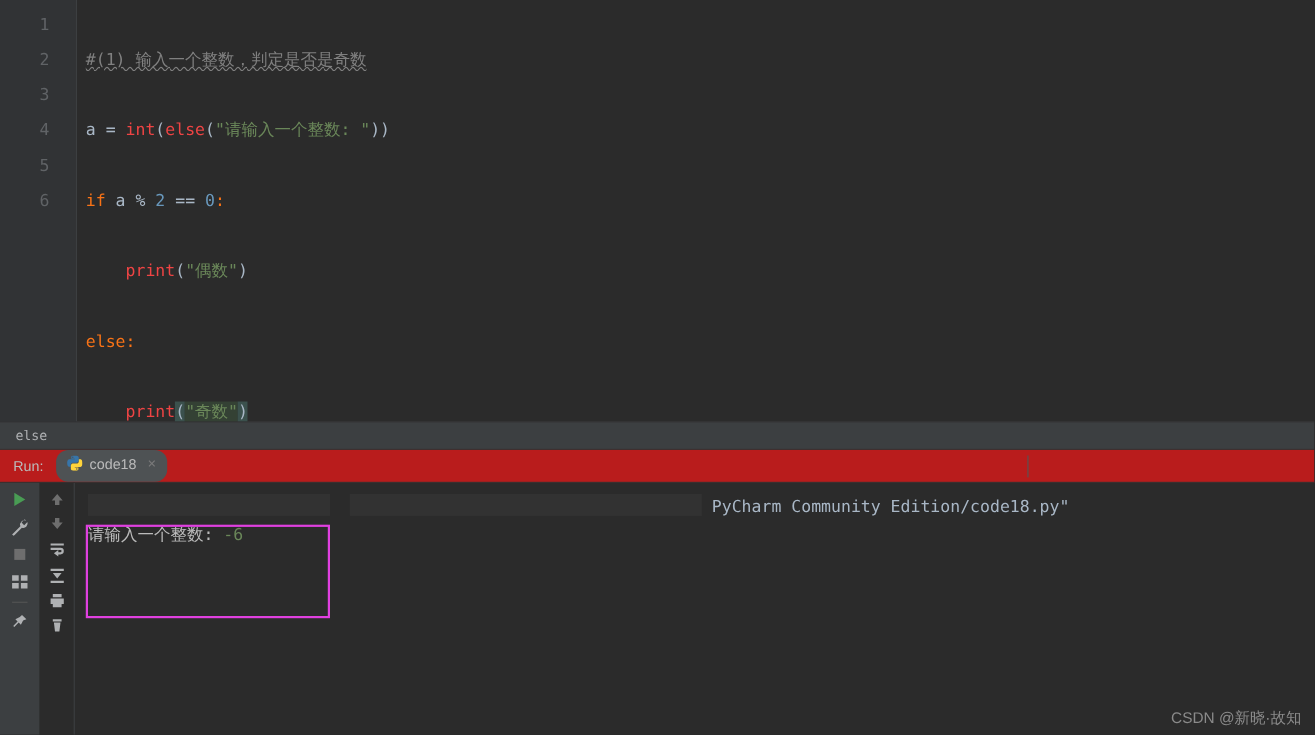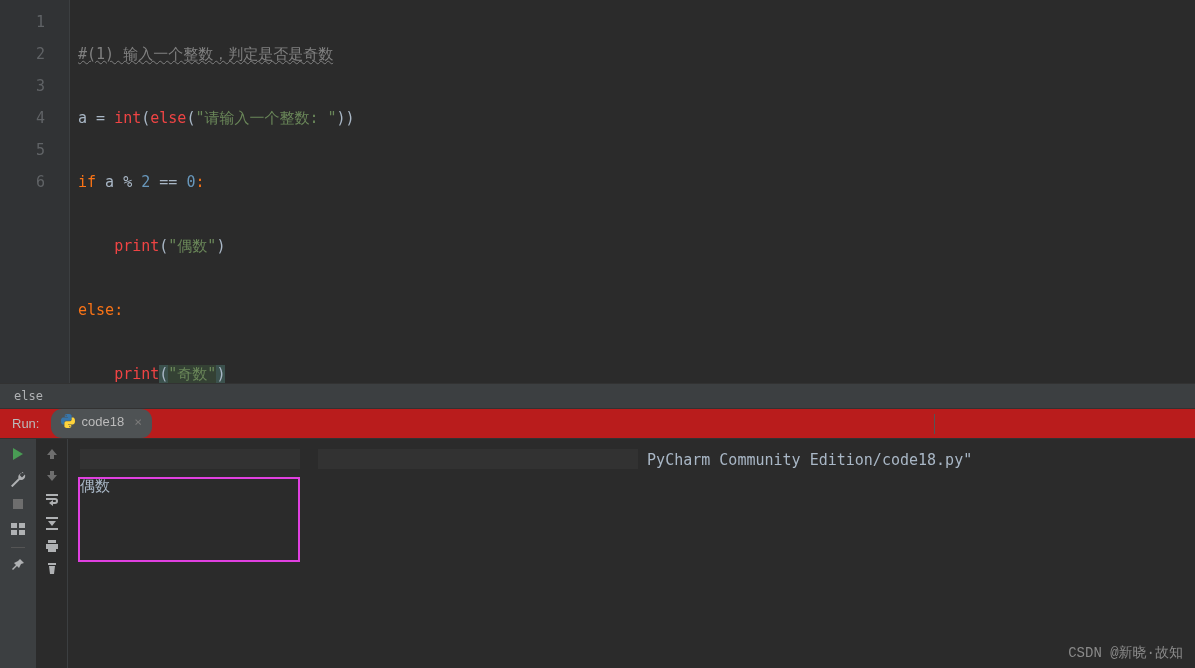--- a/index.html
+++ b/index.html
@@ -139,21 +139,21 @@
       pointer-events: none;
     }
     .console-prompt { color: #bbbbbb; }
     .user-input { color: #6a8759; }
     .watermark {
       position: absolute;
       right: 12px;
       bottom: 6px;
       color: #8a8a8a;
       font-size: 14px;
-      font-family: Liberation Mono, monospace;
+      font-family: Liberation Sans, sans-serif;
     }
     .sep-v {
       width: 1px;
       background: #555;
       height: 20px;
       margin-left: auto;
       margin-right: 260px;
     }
     .icon-btn { fill: #afb1b3; }
     .icon-green { fill: #499c54; }
@@ -232,20 +232,20 @@
       </svg>
     <svg width="14" height="14">
         <path class="icon-btn" d="M3 1h8v3H3zM1 5h12v5h-2v3H3v-3H1zM4 9h6v3H4z"></path>
       </svg>
     <svg width="14" height="14">
         <path class="icon-btn" d="M3 2h8v2H3zM4 5h6l-1 8H5z"></path>
       </svg>
   </div>
   <div class="console">
     <div class="console-line"><span class="censored"></span>  <span class="censored2"></span><span> PyCharm Community Edition/code18.py"</span></div>
-    <div class="console-line"><span>偶数</span></div>
+    <div class="console-line"><span class="console-prompt">请输入一个整数: </span><span class="user-input">-6</span></div>
     <div class="console-line"><span></span></div>
   </div>
 </div>
 
 <div class="highlight-box"></div>
 
 <div class="watermark">CSDN @新晓·故知</div>
 
 </body></html>

